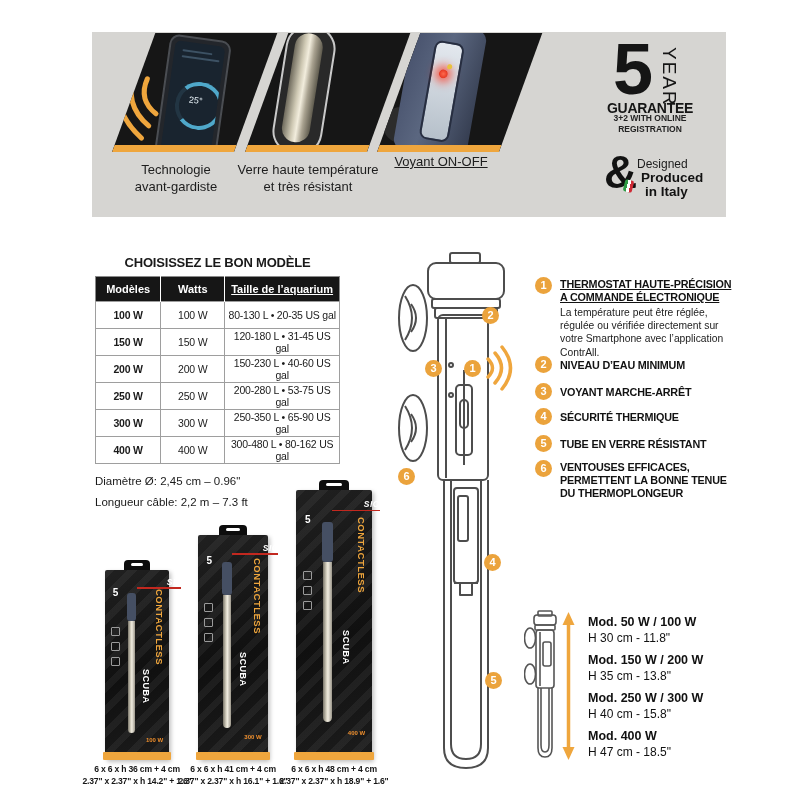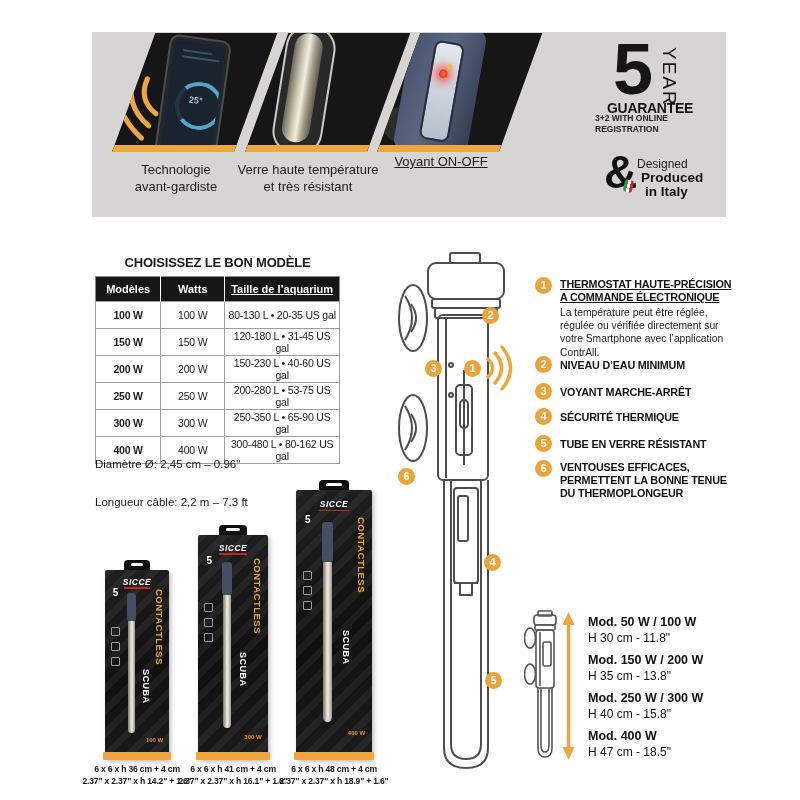--- a/index.html
+++ b/index.html
@@ -43,21 +43,21 @@
 
   .hero-caption{position:absolute;width:150px;text-align:center;font-size:13px;line-height:17px;color:#1d1d1d;}
 
   
   .g5{position:absolute;left:521px;top:8px;font-size:72px;font-weight:bold;line-height:58px;
       letter-spacing:-3px;color:#151515;}
   .gyear{position:absolute;left:566px;top:15px;writing-mode:vertical-rl;font-size:19px;
          letter-spacing:2px;color:#151515;}
   .glabel{position:absolute;left:512px;top:62px;width:92px;text-align:center;font-size:14px;
           font-weight:bold;letter-spacing:-0.3px;color:#151515;margin-top:6px;}
-  .gsub{position:absolute;left:503px;top:81px;width:110px;font-size:8.5px;
+  .gsub{position:absolute;left:503px;top:81px;width:110px;text-align:center;font-size:8.5px;
         line-height:10.5px;font-weight:bold;color:#222;}
   
   .italy{position:absolute;left:512px;top:118px;width:120px;height:60px;}
   .italy-amp{position:absolute;left:0;top:-4px;font-size:46px;font-weight:bold;color:#121212;line-height:52px;}
   .italy-flag{position:absolute;left:20px;top:30px;width:9px;height:12px;transform:rotate(14deg);
       background:linear-gradient(90deg,#2e9a44 33%,#fff 33% 66%,#cf2b36 66%);border-radius:2px;}
   .italy-l1{position:absolute;left:33px;top:7px;font-size:12px;color:#1c1c1c;}
   .italy-l2{position:absolute;left:37px;top:20px;font-size:13.5px;font-weight:bold;color:#121212;}
   .italy-l3{position:absolute;left:41px;top:34px;font-size:13.5px;font-weight:bold;color:#121212;}
 
@@ -92,21 +92,21 @@
   .box{position:absolute;background:
         repeating-linear-gradient(135deg,rgba(255,255,255,0.05) 0 7px,rgba(255,255,255,0) 7px 16px),
         linear-gradient(160deg,#202020,#101010 55%,#1c1c1c);
        border-radius:2px;box-shadow:2px 2px 4px rgba(0,0,0,0.25);}
   .b-tab{position:absolute;left:30%;top:-10px;width:40%;height:10px;background:#0d0d0d;
          border-radius:4px 4px 0 0;}
   .b-tab::after{content:"";position:absolute;left:25%;top:3px;width:50%;height:3px;background:#fff;
          border-radius:2px;}
   .b-strip{position:absolute;left:-3%;bottom:0;width:106%;height:8px;background:#efa63d;border-radius:1px;}
   .b-logo{position:absolute;left:0;top:3.5%;width:100%;text-align:center;color:#fff;font-weight:bold;
-          font-style:italic;font-size:8.5px;letter-spacing:0.5px;}
+          font-style:italic;font-size:8.5px;letter-spacing:0.5px;padding-left:44px;}
   .b-logo::after{content:"";position:absolute;left:30%;bottom:-2px;width:40%;height:1.5px;background:#c2281f;}
   .b-badge{position:absolute;left:12%;top:9%;color:#fff;font-weight:bold;font-size:10px;}
   .b-contactless{position:absolute;right:7%;top:10%;writing-mode:vertical-rl;color:#efa63d;
                  font-weight:bold;font-size:9.5px;letter-spacing:0.5px;}
   .b-scuba{position:absolute;right:28%;top:52%;writing-mode:vertical-rl;color:#fff;
            font-weight:bold;font-size:9px;letter-spacing:0.5px;}
   .b-heater{position:absolute;left:34%;top:12%;width:15%;height:74%;}
   .b-heater-cap{position:absolute;left:0;top:0;width:100%;height:20%;background:#454f63;border-radius:3px;}
   .b-heater-tube{position:absolute;left:12%;top:20%;width:76%;height:80%;border-radius:0 0 6px 6px;
          background:linear-gradient(90deg,#7a766a,#d9d4c4 40%,#f0ece0 55%,#9b968a);}
@@ -235,21 +235,21 @@
           <td>300 W</td>
           <td>250-350 L • 65-90 US gal</td>
         </tr>
       <tr>
           <td class="model-cell">400 W</td>
           <td>400 W</td>
           <td>300-480 L • 80-162 US gal</td>
         </tr>
     </tbody>
   </table>
-  <div class="spec-line" style="top:458px;">Diamètre Ø: 2,45 cm – 0.96"</div>
+  <div class="spec-line" style="top:475px;">Diamètre Ø: 2,45 cm – 0.96"</div>
   <div class="spec-line" style="top:496px;">Longueur câble: 2,2 m – 7.3 ft</div>
 
   <svg class="diagram-svg" width="140" height="532" viewBox="0 0 140 532">
     <g fill="none" stroke="#4d4d4d" stroke-width="2" stroke-linejoin="round">
       <rect x="52" y="3" width="30" height="10" rx="2"></rect>
       <rect x="30" y="13" width="76" height="36" rx="8"></rect>
       <rect x="34" y="49" width="68" height="9" rx="2"></rect>
       <rect x="37" y="58" width="62" height="10" rx="2"></rect>
 
       <ellipse cx="15" cy="68" rx="14" ry="33"></ellipse>

